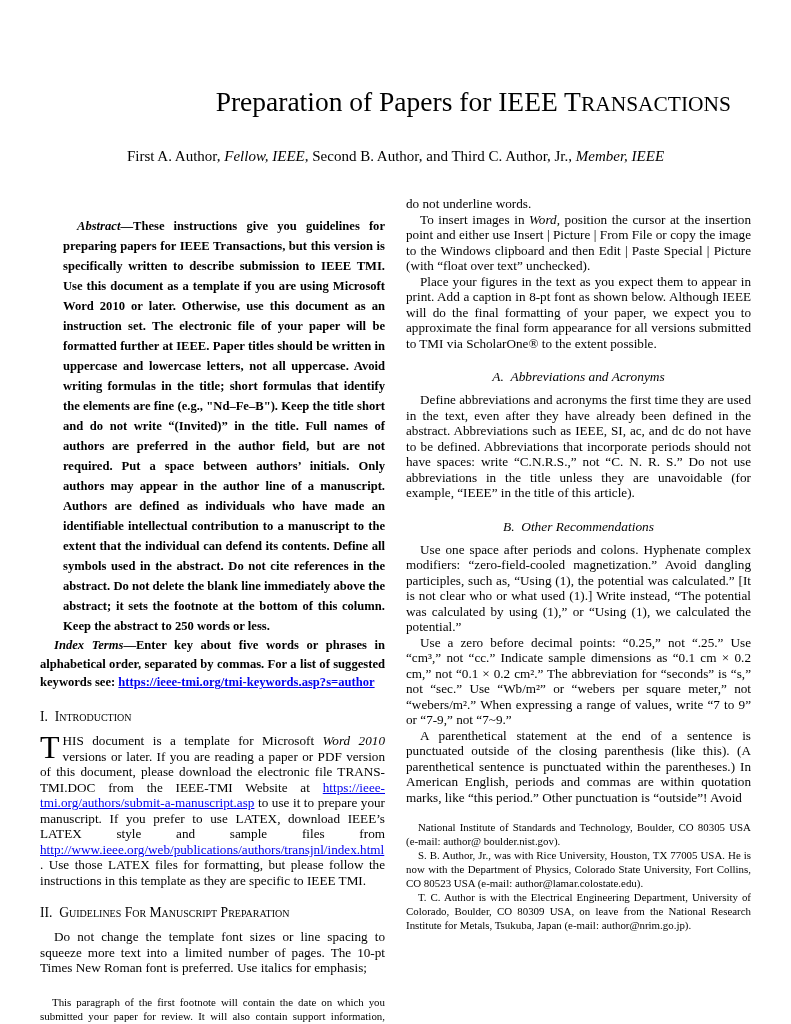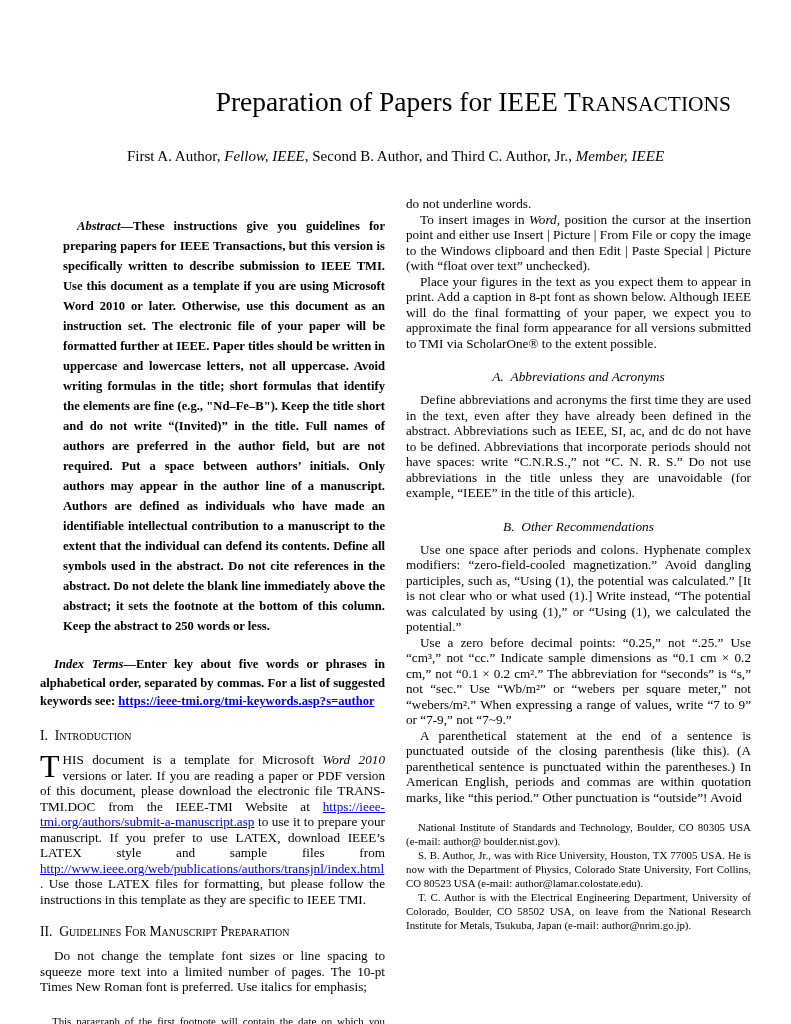--- a/index.html
+++ b/index.html
@@ -47,21 +47,20 @@
     line-height:20px;
     font-weight:bold;
     text-indent:14px;
     margin-left:23px;
   }
   .index-p{
     font-size:12.6px;
     line-height:18.7px;
     font-weight:bold;
     text-indent:14px;
-    margin-top:19px;
   }
   .sec-heading{
     font-variant:small-caps;
     font-size:13.6px;
     margin:17px 0 8px 0;
     text-indent:0;
     font-weight:normal;
   }
   .sub-heading{
     font-style:italic;
@@ -134,18 +133,18 @@
       <p class="body-p">Define abbreviations and acronyms the first time they are used in the text, even after they have already been defined in the abstract. Abbreviations such as IEEE, SI, ac, and dc do not have to be defined. Abbreviations that incorporate periods should not have spaces: write “C.N.R.S.,” not “C. N. R. S.” Do not use abbreviations in the title unless they are unavoidable (for example, “IEEE” in the title of this article).</p>
 
       <p class="sub-heading">B. Other Recommendations</p>
       <p class="body-p">Use one space after periods and colons. Hyphenate complex modifiers: “zero-field-cooled magnetization.” Avoid dangling participles, such as, “Using (1), the potential was calculated.” [It is not clear who or what used (1).] Write instead, “The potential was calculated by using (1),” or “Using (1), we calculated the potential.”</p>
       <p class="body-p">Use a zero before decimal points: “0.25,” not “.25.” Use “cm³,” not “cc.” Indicate sample dimensions as “0.1 cm × 0.2 cm,” not “0.1 × 0.2 cm².” The abbreviation for “seconds” is “s,” not “sec.” Use “Wb/m²” or “webers per square meter,” not “webers/m².” When expressing a range of values, write “7 to 9” or “7-9,” not “7~9.”</p>
       <p class="body-p">A parenthetical statement at the end of a sentence is punctuated outside of the closing parenthesis (like this). (A parenthetical sentence is punctuated within the parentheses.) In American English, periods and commas are within quotation marks, like “this period.” Other punctuation is “outside”! Avoid</p>
 
       <div class="footnote fn-right">
         <p class="noindent">National Institute of Standards and Technology, Boulder, CO 80305 USA (e-mail: author@ boulder.nist.gov).</p>
         <p>S. B. Author, Jr., was with Rice University, Houston, TX 77005 USA. He is now with the Department of Physics, Colorado State University, Fort Collins, CO 80523 USA (e-mail: author@lamar.colostate.edu).</p>
-        <p>T. C. Author is with the Electrical Engineering Department, University of Colorado, Boulder, CO 58502 USA, on leave from the National Research Institute for Metals, Tsukuba, Japan (e-mail: author@nrim.go.jp).</p>
+        <p>T. C. Author is with the Electrical Engineering Department, University of Colorado, Boulder, CO 80309 USA, on leave from the National Research Institute for Metals, Tsukuba, Japan (e-mail: author@nrim.go.jp).</p>
       </div>
     </div>
 
   </div>
 </div>
 
 </body></html>

